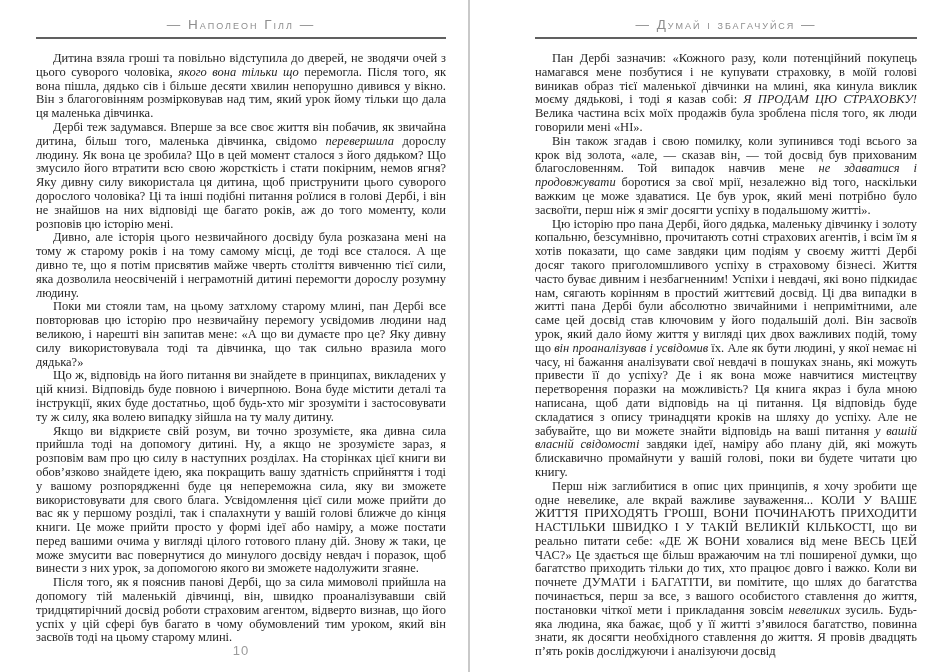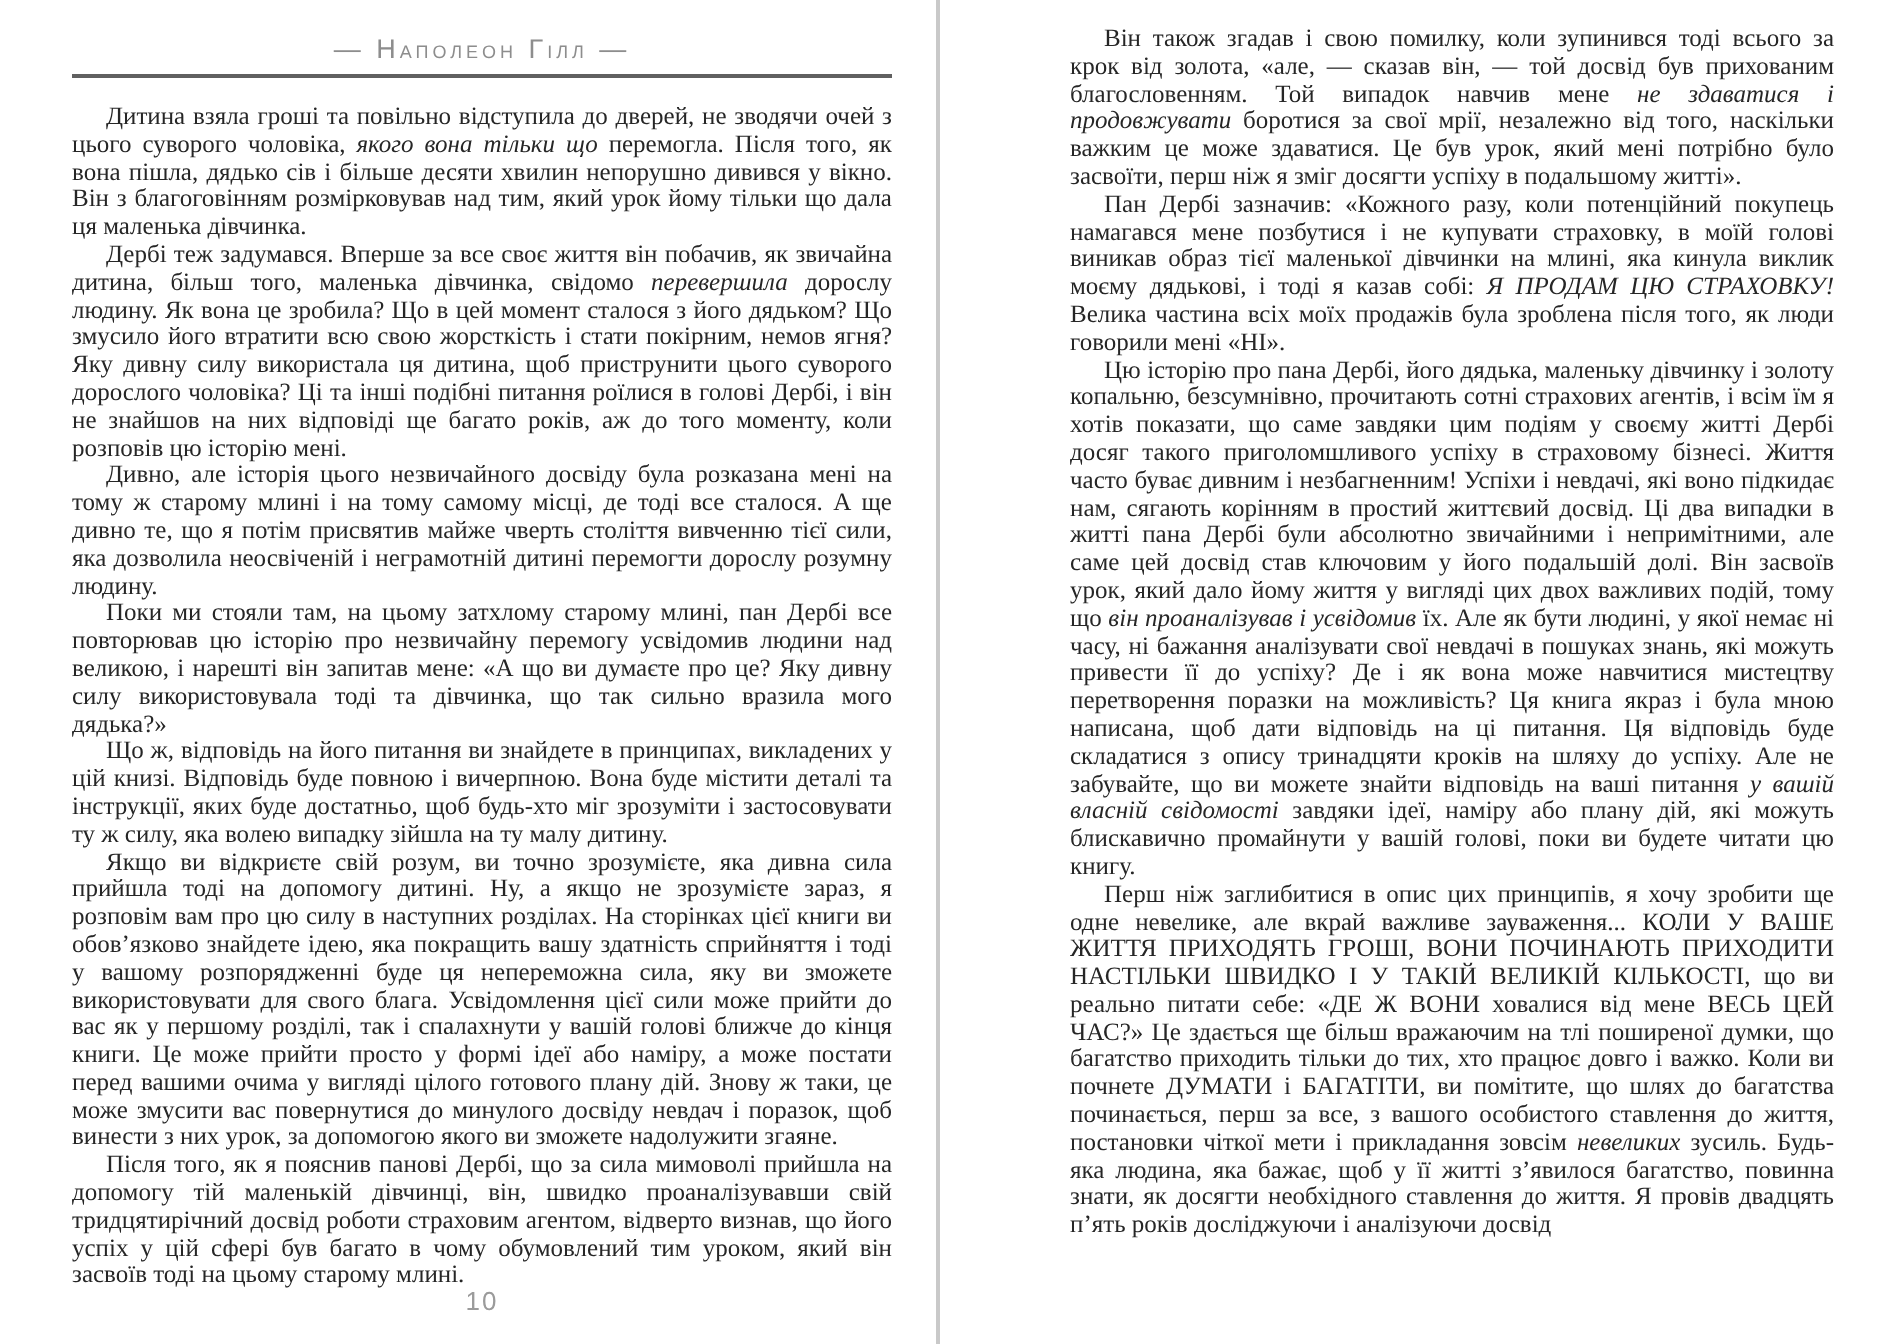--- a/index.html
+++ b/index.html
@@ -41,31 +41,34 @@
 
   <div class="gutter"></div>
 
   <section class="page left">
     <header class="running-head">
       <span>— Наполеон Гілл —</span>
     </header>
     <div class="pbody">
         <p>Дитина взяла гроші та повільно відступила до дверей, не зводячи очей з цього суворого чоловіка, <i>якого вона тільки що</i> перемогла. Після того, як вона пішла, дядько сів і більше десяти хвилин непорушно дивився у вікно. Він з благоговінням розмірковував над тим, який урок йому тільки що дала ця маленька дівчинка.</p>
         <p>Дербі теж задумався. Вперше за все своє життя він побачив, як звичайна дитина, більш того, маленька дівчинка, свідомо <i>перевершила</i> дорослу людину. Як вона це зробила? Що в цей момент сталося з його дядьком? Що змусило його втратити всю свою жорсткість і стати покірним, немов ягня? Яку дивну силу використала ця дитина, щоб приструнити цього суворого дорослого чоловіка? Ці та інші подібні питання роїлися в голові Дербі, і він не знайшов на них відповіді ще багато років, аж до того моменту, коли розповів цю історію мені.</p>
-        <p>Дивно, але історія цього незвичайного досвіду була розказана мені на тому ж старому млині і на тому самому місці, де тоді все сталося. А ще дивно те, що я потім присвятив майже чверть століття вивченню тієї сили, яка дозволила неосвіченій і неграмотній дитині перемогти дорослу розумну людину.</p>
+        <p>Дивно, але історія цього незвичайного досвіду була розказана мені на тому ж старому років і на тому самому місці, де тоді все сталося. А ще дивно те, що я потім присвятив майже чверть століття вивченню тієї сили, яка дозволила неосвіченій і неграмотній дитині перемогти дорослу розумну людину.</p>
         <p>Поки ми стояли там, на цьому затхлому старому млині, пан Дербі все повторював цю історію про незвичайну перемогу усвідомив людини над великою, і нарешті він запитав мене: «А що ви думаєте про це? Яку дивну силу використовувала тоді та дівчинка, що так сильно вразила мого дядька?»</p>
         <p>Що ж, відповідь на його питання ви знайдете в принципах, викладених у цій книзі. Відповідь буде повною і вичерпною. Вона буде містити деталі та інструкції, яких буде достатньо, щоб будь-хто міг зрозуміти і застосовувати ту ж силу, яка волею випадку зійшла на ту малу дитину.</p>
         <p>Якщо ви відкриєте свій розум, ви точно зрозумієте, яка дивна сила прийшла тоді на допомогу дитині. Ну, а якщо не зрозумієте зараз, я розповім вам про цю силу в наступних розділах. На сторінках цієї книги ви обов’язково знайдете ідею, яка покращить вашу здатність сприйняття і тоді у вашому розпорядженні буде ця непереможна сила, яку ви зможете використовувати для свого блага. Усвідомлення цієї сили може прийти до вас як у першому розділі, так і спалахнути у вашій голові ближче до кінця книги. Це може прийти просто у формі ідеї або наміру, а може постати перед вашими очима у вигляді цілого готового плану дій. Знову ж таки, це може змусити вас повернутися до минулого досвіду невдач і поразок, щоб винести з них урок, за допомогою якого ви зможете надолужити згаяне.</p>
         <p>Після того, як я пояснив панові Дербі, що за сила мимоволі прийшла на допомогу тій маленькій дівчинці, він, швидко проаналізувавши свій тридцятирічний досвід роботи страховим агентом, відверто визнав, що його успіх у цій сфері був багато в чому обумовлений тим уроком, який він засвоїв тоді на цьому старому млині.</p>
       </div>
     <div class="folio">10</div>
   </section>
 
   <section class="page right">
+    <header class="running-head">
+      <span>— Думай і збагачуйся —</span>
+    </header>
     <div class="pbody">
+        <p>Пан Дербі зазначив: «Кожного разу, коли потенційний покупець намагався мене позбутися і не купувати страховку, в моїй голові виникав образ тієї маленької дівчинки на млині, яка кинула виклик моєму дядькові, і тоді я казав собі: <i>Я ПРОДАМ ЦЮ СТРАХОВКУ!</i> Велика частина всіх моїх продажів була зроблена після того, як люди говорили мені «НІ».</p>
         <p>Він також згадав і свою помилку, коли зупинився тоді всього за крок від золота, «але, — сказав він, — той досвід був прихованим благословенням. Той випадок навчив мене <i>не здаватися і продовжувати</i> боротися за свої мрії, незалежно від того, наскільки важким це може здаватися. Це був урок, який мені потрібно було засвоїти, перш ніж я зміг досягти успіху в подальшому житті».</p>
-        <p>Пан Дербі зазначив: «Кожного разу, коли потенційний покупець намагався мене позбутися і не купувати страховку, в моїй голові виникав образ тієї маленької дівчинки на млині, яка кинула виклик моєму дядькові, і тоді я казав собі: <i>Я ПРОДАМ ЦЮ СТРАХОВКУ!</i> Велика частина всіх моїх продажів була зроблена після того, як люди говорили мені «НІ».</p>
         <p>Цю історію про пана Дербі, його дядька, маленьку дівчинку і золоту копальню, безсумнівно, прочитають сотні страхових агентів, і всім їм я хотів показати, що саме завдяки цим подіям у своєму житті Дербі досяг такого приголомшливого успіху в страховому бізнесі. Життя часто буває дивним і незбагненним! Успіхи і невдачі, які воно підкидає нам, сягають корінням в простий життєвий досвід. Ці два випадки в житті пана Дербі були абсолютно звичайними і непримітними, але саме цей досвід став ключовим у його подальшій долі. Він засвоїв урок, який дало йому життя у вигляді цих двох важливих подій, тому що <i>він проаналізував і усвідомив</i> їх. Але як бути людині, у якої немає ні часу, ні бажання аналізувати свої невдачі в пошуках знань, які можуть привести її до успіху? Де і як вона може навчитися мистецтву перетворення поразки на можливість? Ця книга якраз і була мною написана, щоб дати відповідь на ці питання. Ця відповідь буде складатися з опису тринадцяти кроків на шляху до успіху. Але не забувайте, що ви можете знайти відповідь на ваші питання <i>у вашій власній свідомості</i> завдяки ідеї, наміру або плану дій, які можуть блискавично промайнути у вашій голові, поки ви будете читати цю книгу.</p>
         <p>Перш ніж заглибитися в опис цих принципів, я хочу зробити ще одне невелике, але вкрай важливе зауваження... КОЛИ У ВАШЕ ЖИТТЯ ПРИХОДЯТЬ ГРОШІ, ВОНИ ПОЧИНАЮТЬ ПРИХОДИТИ НАСТІЛЬКИ ШВИДКО І У ТАКІЙ ВЕЛИКІЙ КІЛЬКОСТІ, що ви реально питати себе: «ДЕ Ж ВОНИ ховалися від мене ВЕСЬ ЦЕЙ ЧАС?» Це здається ще більш вражаючим на тлі поширеної думки, що багатство приходить тільки до тих, хто працює довго і важко. Коли ви почнете ДУМАТИ і БАГАТІТИ, ви помітите, що шлях до багатства починається, перш за все, з вашого особистого ставлення до життя, постановки чіткої мети і прикладання зовсім <i>невеликих</i> зусиль. Будь-яка людина, яка бажає, щоб у її житті з’явилося багатство, повинна знати, як досягти необхідного ставлення до життя. Я провів двадцять п’ять років досліджуючи і аналізуючи досвід</p>
       </div>
   </section>
 
 </div>
 
 </body></html>

